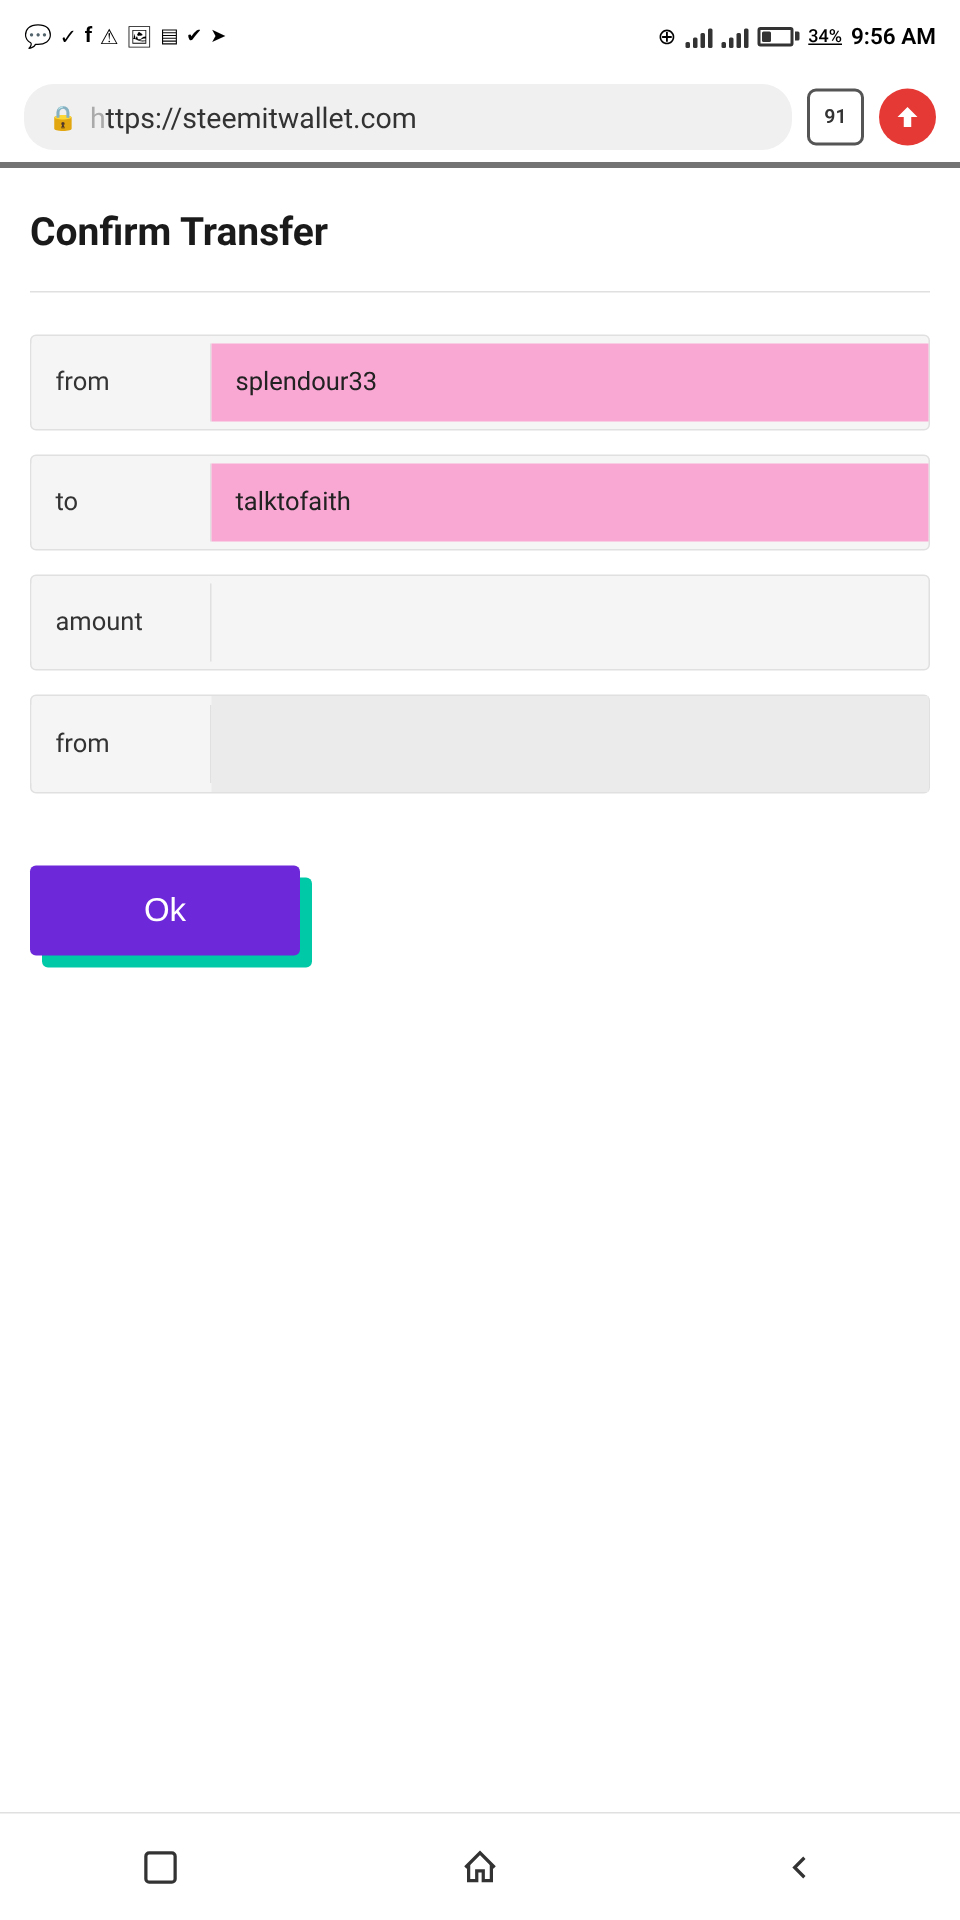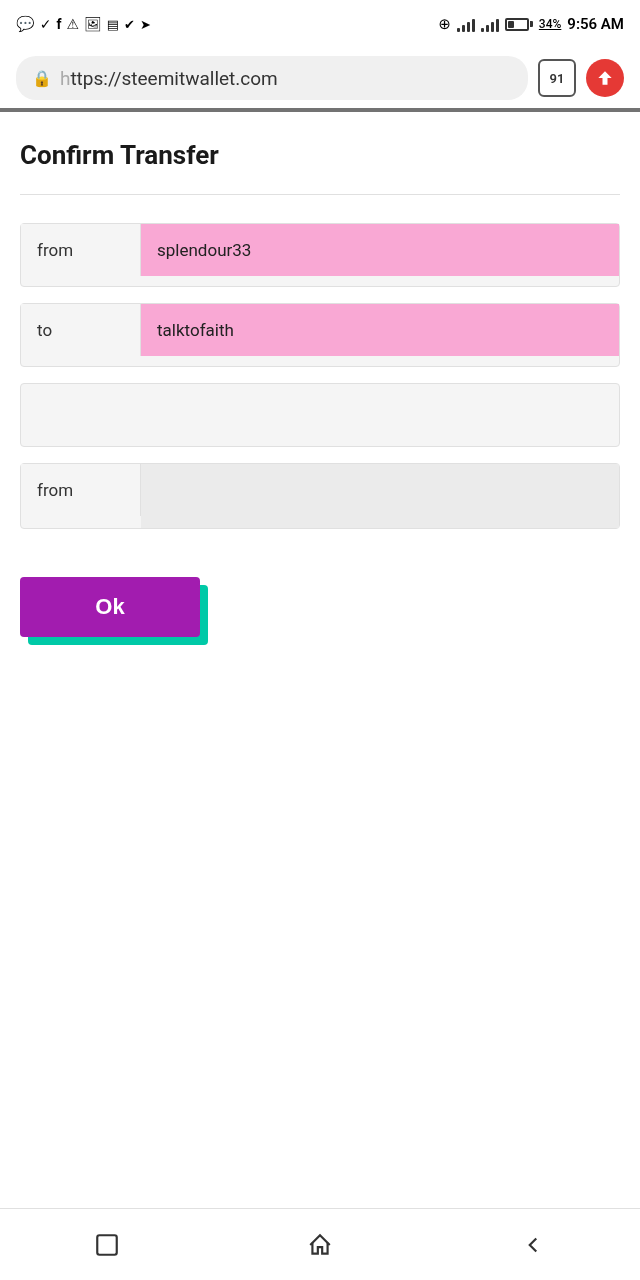--- a/index.html
+++ b/index.html
@@ -135,21 +135,21 @@
     }
 
     .divider {
       height: 1px;
       background: #e0e0e0;
       margin-bottom: 28px;
     }
 
     .field-row {
       display: flex;
-      align-items: flex-start;
+      align-items: center;
       background: #f5f5f5;
       border: 1px solid #e0e0e0;
       border-radius: 4px;
       margin-bottom: 16px;
       min-height: 64px;
     }
 
     .field-label {
       width: 120px;
       min-width: 120px;
@@ -196,24 +196,24 @@
       width: 180px;
       height: 60px;
       background: #00c9a7;
       border-radius: 4px;
     }
 
     .ok-button {
       position: relative;
       width: 180px;
       height: 60px;
-      background: #a21caf;
+      background: #6d28d9;
       color: #fff;
       font-size: 22px;
-      font-weight: 700;
+      font-weight: 400;
       border: none;
       border-radius: 4px;
       cursor: pointer;
       display: flex;
       align-items: center;
       justify-content: center;
       z-index: 1;
     }
 
     
@@ -346,20 +346,21 @@
       <div class="field-label">from</div>
       <div class="field-value">splendour33</div>
     </div>
 
     <div class="field-row">
       <div class="field-label">to</div>
       <div class="field-value">talktofaith</div>
     </div>
 
     <div class="field-row">
+      <div class="field-label">amount</div>
     </div>
 
     <div class="field-row">
       <div class="field-label">from</div>
       <div class="field-value memo-value"></div>
     </div>
 
   </div>
 
   <div class="button-section">

